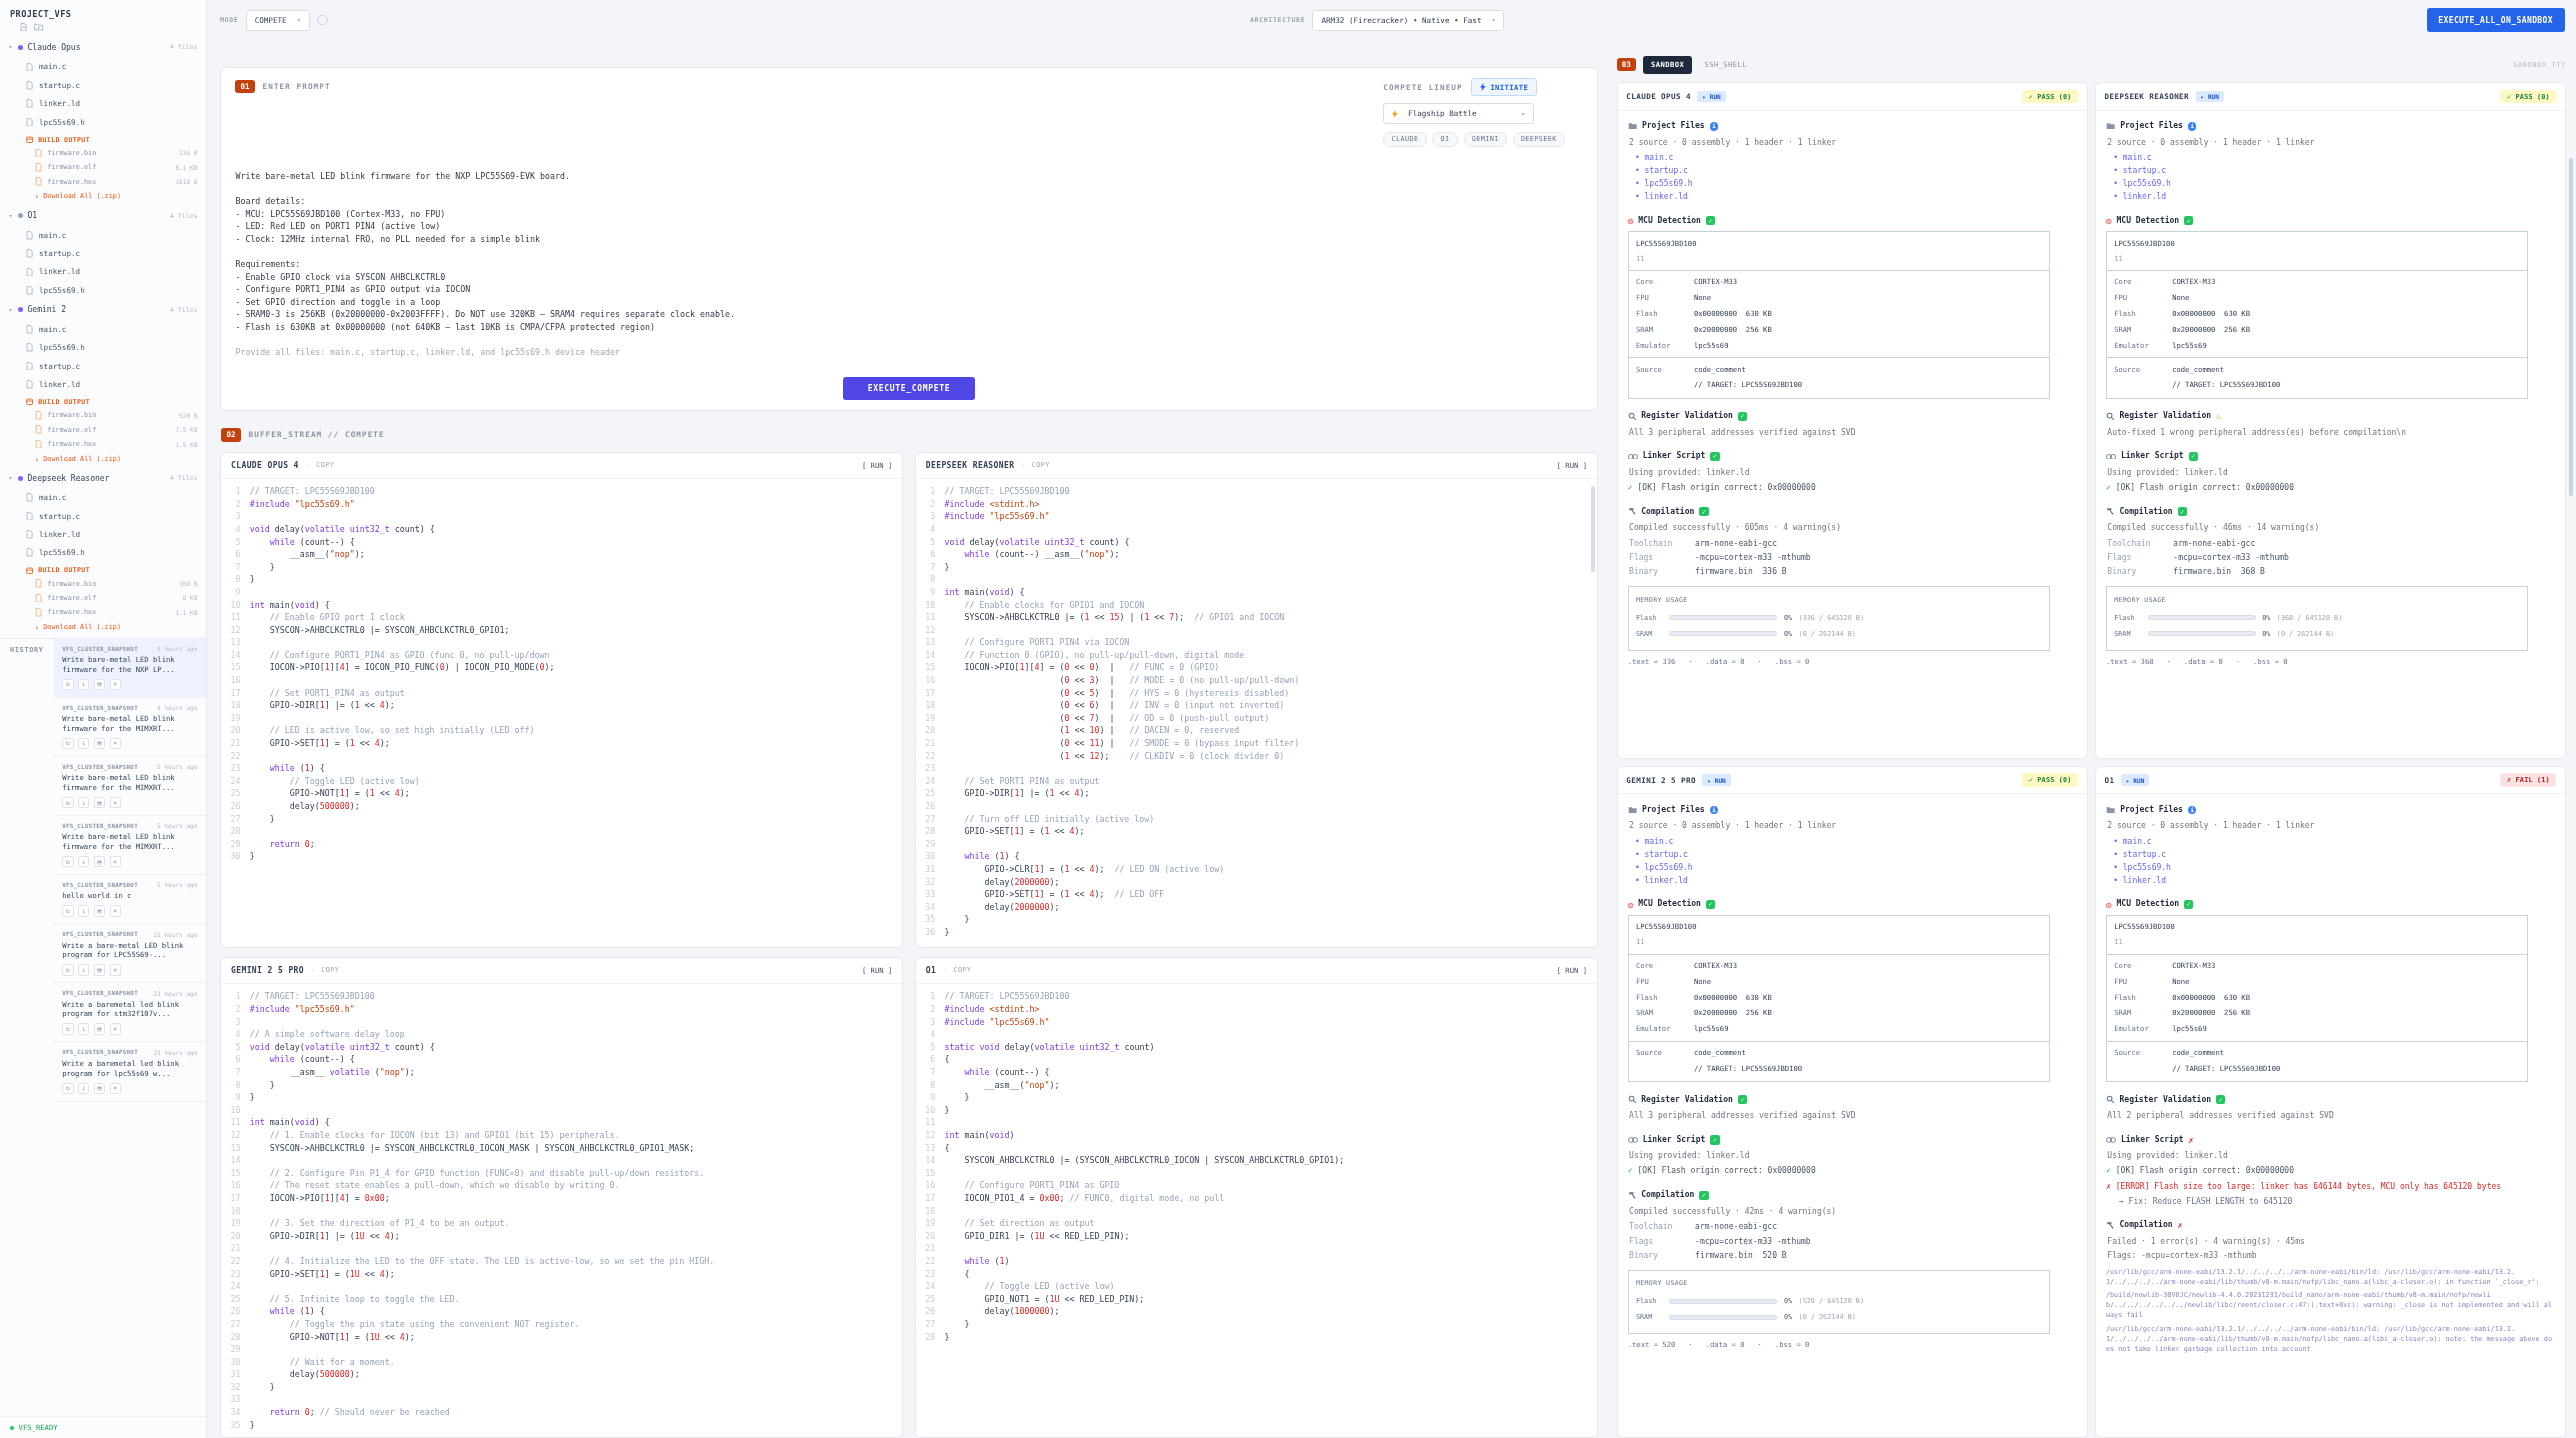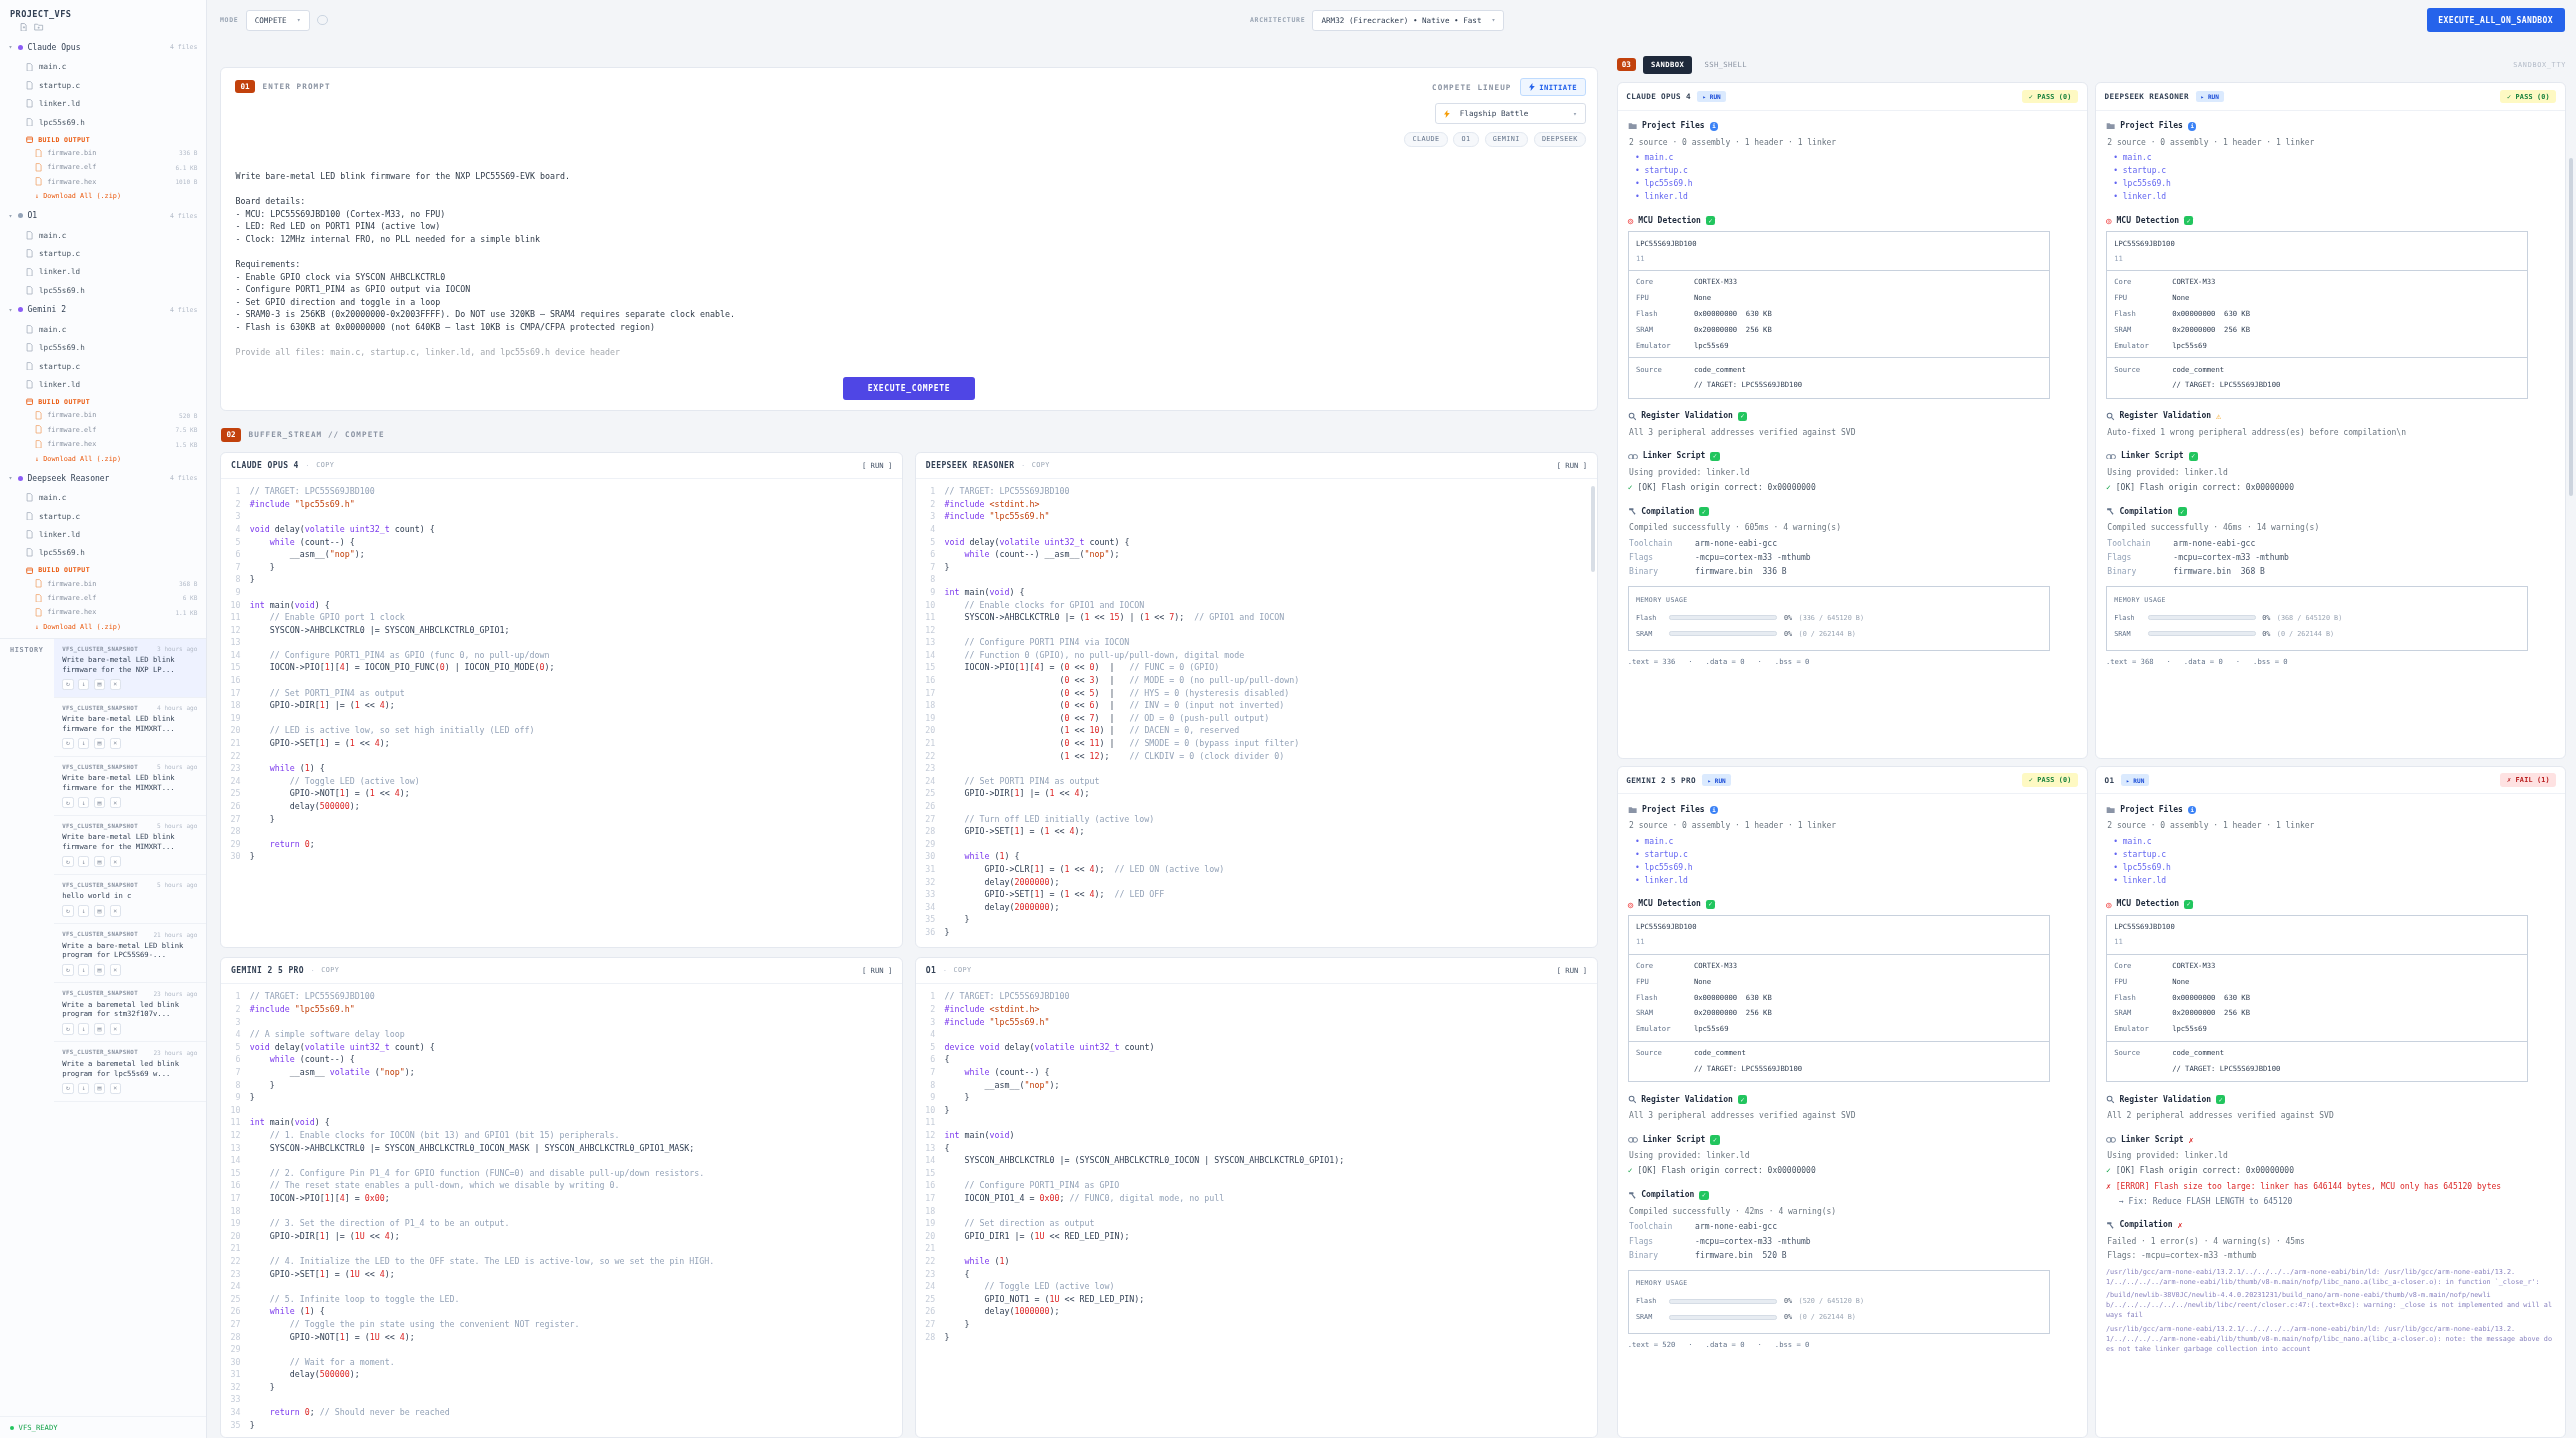--- a/index.html
+++ b/index.html
@@ -45,21 +45,21 @@
 .btn-exec-all{margin-left:auto;background:#2563eb;color:#fff;border:0;border-radius:2.9px;font-family:inherit;font-size:8px;font-weight:bold;letter-spacing:0.4px;padding:7.2px 11.5px;cursor:pointer}
 .content{flex:1;min-height:0;display:flex;gap:18.7px;padding-left:13px}
 .col-mid{width:1378px;flex:none;display:flex;flex-direction:column;min-height:0}
 .col-right{flex:1;min-width:0;display:flex;flex-direction:column;min-height:0;padding-right:10px}
 .card{background:#fff;border:0.7px solid #e4e8ef;border-radius:5.8px}
 
 .prompt-card{position:relative;height:344px;margin-top:27px;padding:11.5px 14.4px;flex:none}
 .step-badge{background:#c2410c;color:#fff;font-size:7.6px;font-weight:bold;padding:2.2px 5px;border-radius:2.9px}
 .sec-title{font-size:7.6px;font-weight:bold;color:#8a93a2;letter-spacing:1.1px}
 .prompt-head{display:flex;align-items:center;gap:8px}
-.lineup{position:absolute;top:10px;right:11px;display:flex;flex-direction:column;align-items:flex-end;gap:7.2px}
+.lineup{position:absolute;top:10px;right:32px;display:flex;flex-direction:column;gap:7.2px}
 .lineup-row1{display:flex;align-items:center;gap:8.6px}
 .initiate-chip{display:inline-flex;align-items:center;gap:4.3px;border:0.7px solid #bfdbfe;background:#eff6ff;color:#2563eb;font-size:7.2px;font-weight:bold;letter-spacing:0.4px;padding:3.6px 8px;border-radius:2.9px;cursor:pointer}
 .preset{width:151px;justify-content:flex-start}
 .preset .chev{margin-left:auto}
 .preset .ic{color:#f59e0b}
 .chips{display:flex;gap:5.8px}
 .model-chip{border:0.7px solid #e2e8f0;background:#f6f8fb;color:#64748b;font-size:6.8px;letter-spacing:0.4px;padding:2.9px 7.2px;border-radius:7.2px;cursor:pointer}
 .prompt-text{margin-top:77px;font-size:8.3px;line-height:12.6px;color:#2f3a48;white-space:pre-wrap;max-width:1122px}
 .p-line.fade{opacity:.45}
 .execute-row{position:absolute;left:0;right:0;bottom:10px;display:flex;justify-content:center}
@@ -1061,21 +1061,21 @@
                 <div class="code-line">
                   <span class="ln">3</span>
                   <span class="lc"><span class="tp">#include</span> <span class="ts">"lpc55s69.h"</span></span>
                 </div>
                 <div class="code-line">
                   <span class="ln">4</span>
                   <span class="lc">&nbsp;</span>
                 </div>
                 <div class="code-line">
                   <span class="ln">5</span>
-                  <span class="lc"><span class="tk">device</span> <span class="tk">void</span> delay(<span class="tk">volatile</span> <span class="tk">uint32_t</span> count)</span>
+                  <span class="lc"><span class="tk">static</span> <span class="tk">void</span> delay(<span class="tk">volatile</span> <span class="tk">uint32_t</span> count)</span>
                 </div>
                 <div class="code-line">
                   <span class="ln">6</span>
                   <span class="lc">{</span>
                 </div>
                 <div class="code-line">
                   <span class="ln">7</span>
                   <span class="lc">    <span class="tk">while</span> (count--) {</span>
                 </div>
                 <div class="code-line">

